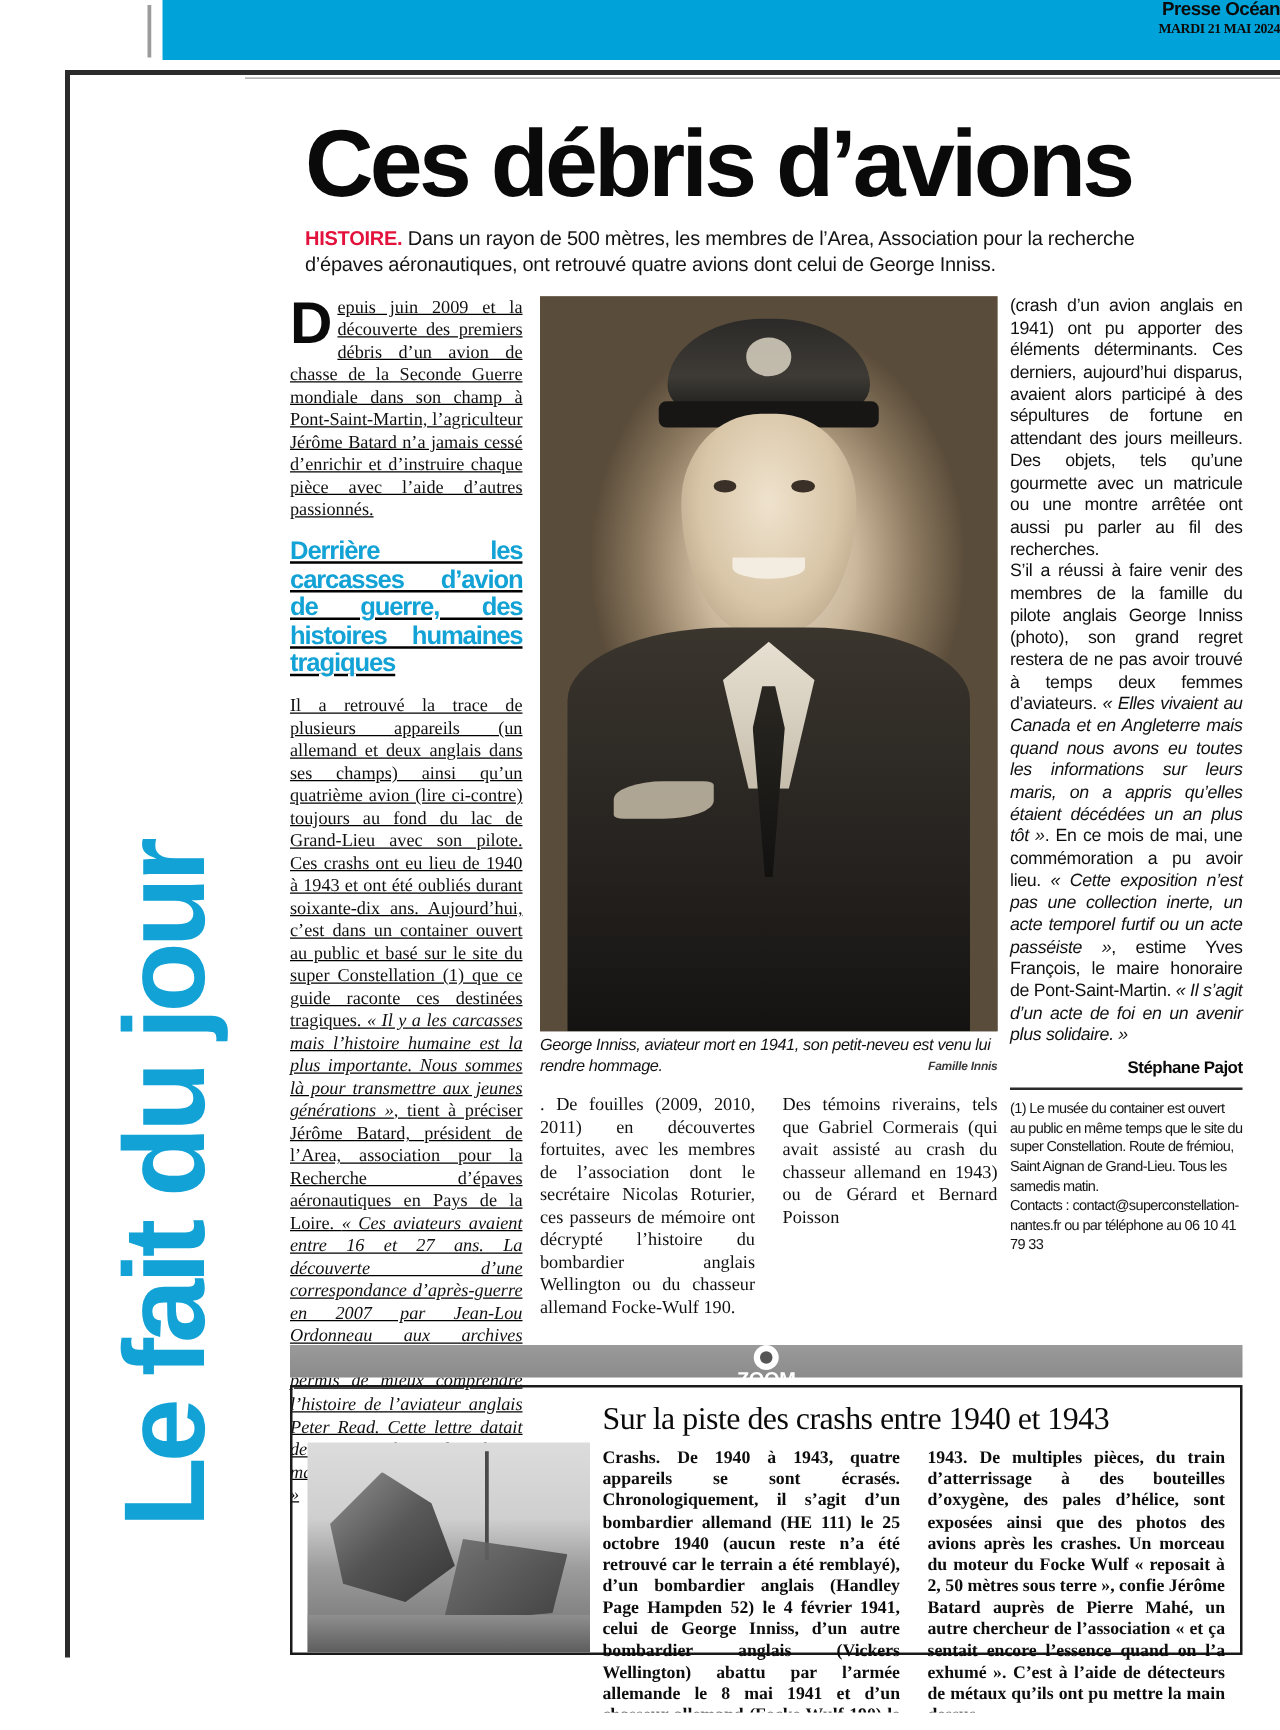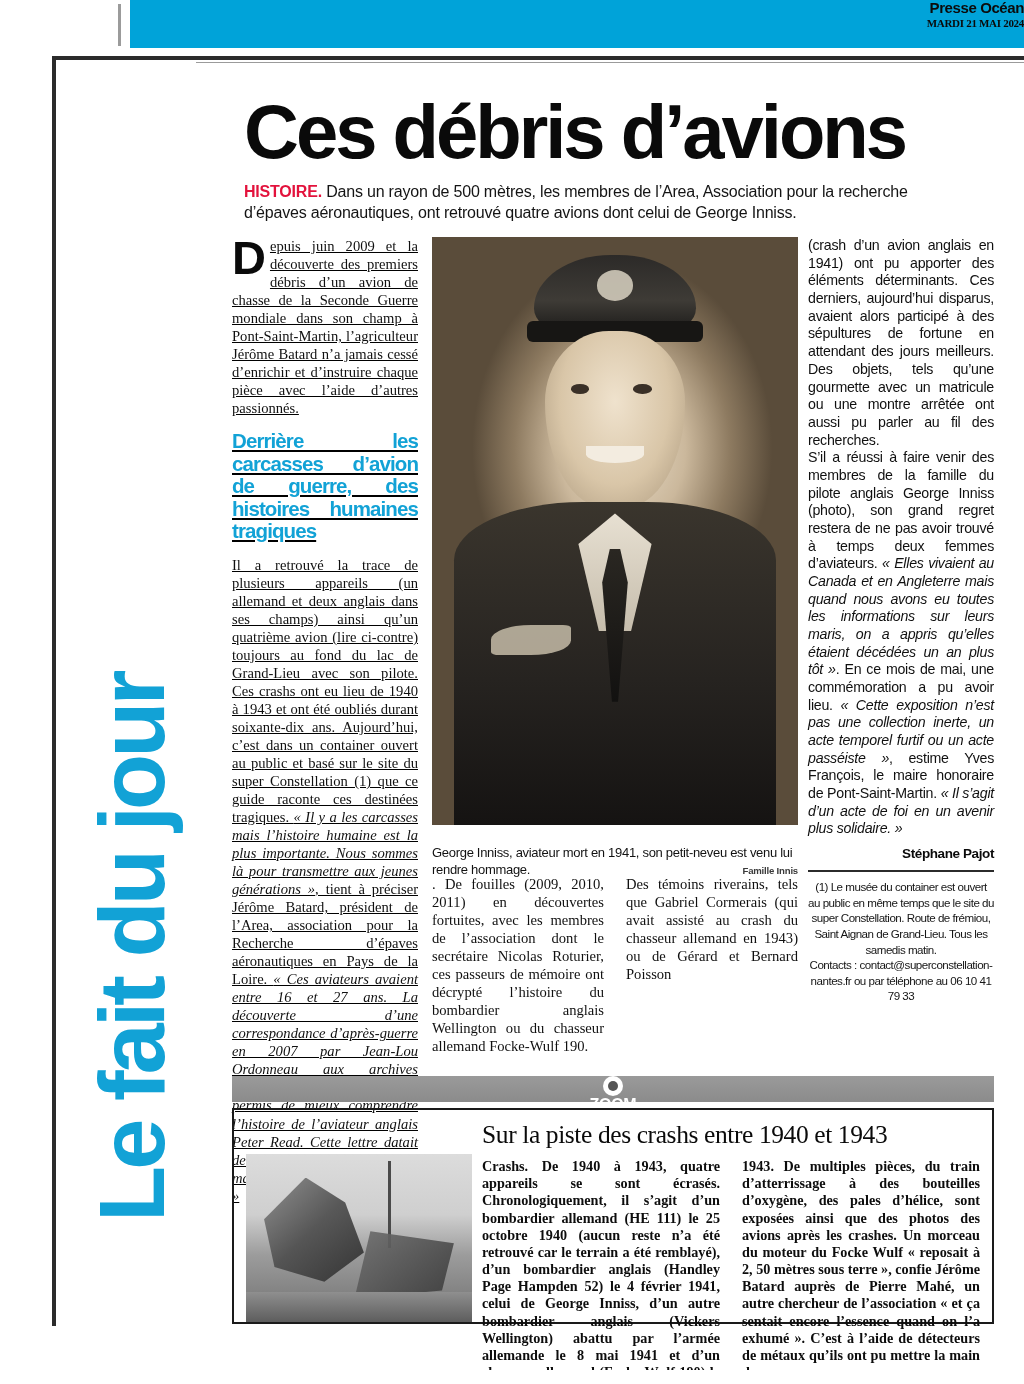--- a/index.html
+++ b/index.html
@@ -190,21 +190,20 @@
     background: #2b2b2b;
     margin: 9px 0 7px 0;
   }
   .footnote {
     font-family: "Liberation Sans", sans-serif;
     font-size: 11.6px;
     line-height: 1.35;
     color: #151515;
     letter-spacing: -0.5px;
     word-break: break-word;
-    text-align: center;
   }
   .footnote p { margin: 0; }
 
   
   .photo-block {
     position: absolute;
     left: 200px; top: 0;
     width: 366px;
   }
   .photo-main {
@@ -239,22 +238,23 @@
     background: linear-gradient(180deg,#2a2722,#121110); clip-path: polygon(30% 0,70% 0,100% 22%,62% 100%,38% 100%,0 22%); }
   .ph-wing { position:absolute; left:16%; top:66%; width:22%; height:5%;
     background:#cfc5b0; border-radius: 50% 10% 50% 10%; opacity:.8; }
 
   .photo-caption {
     font-family: "Liberation Sans", sans-serif;
     font-size: 13px;
     line-height: 1.3;
     color: #121212;
     letter-spacing: -0.3px;
-    padding-top: 20px;
-    position: relative;
+    padding-top: 3px;
+    position: relative;
+    font-style: italic;
   }
   .photo-credit {
     font-family: "Liberation Sans", sans-serif;
     font-size: 9.6px;
     font-weight: bold;
     color: #3a3a3a;
     position: absolute;
     right: 0; bottom: 1px;
     letter-spacing: -0.2px;
   }

